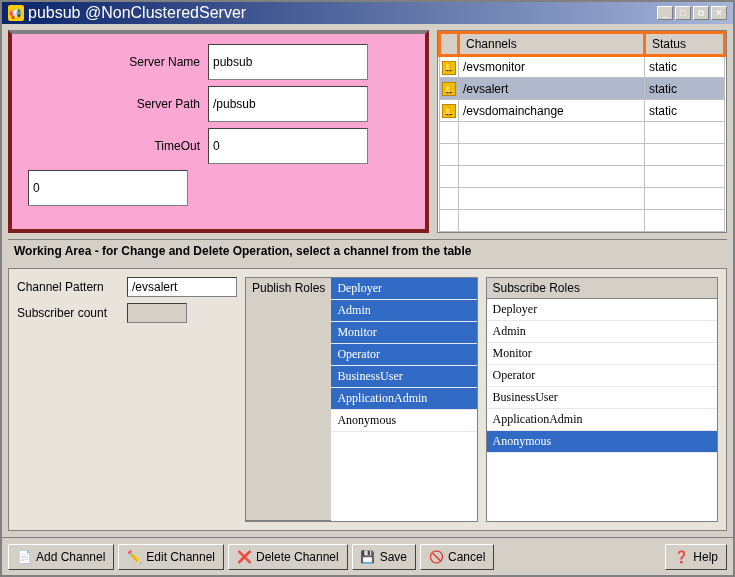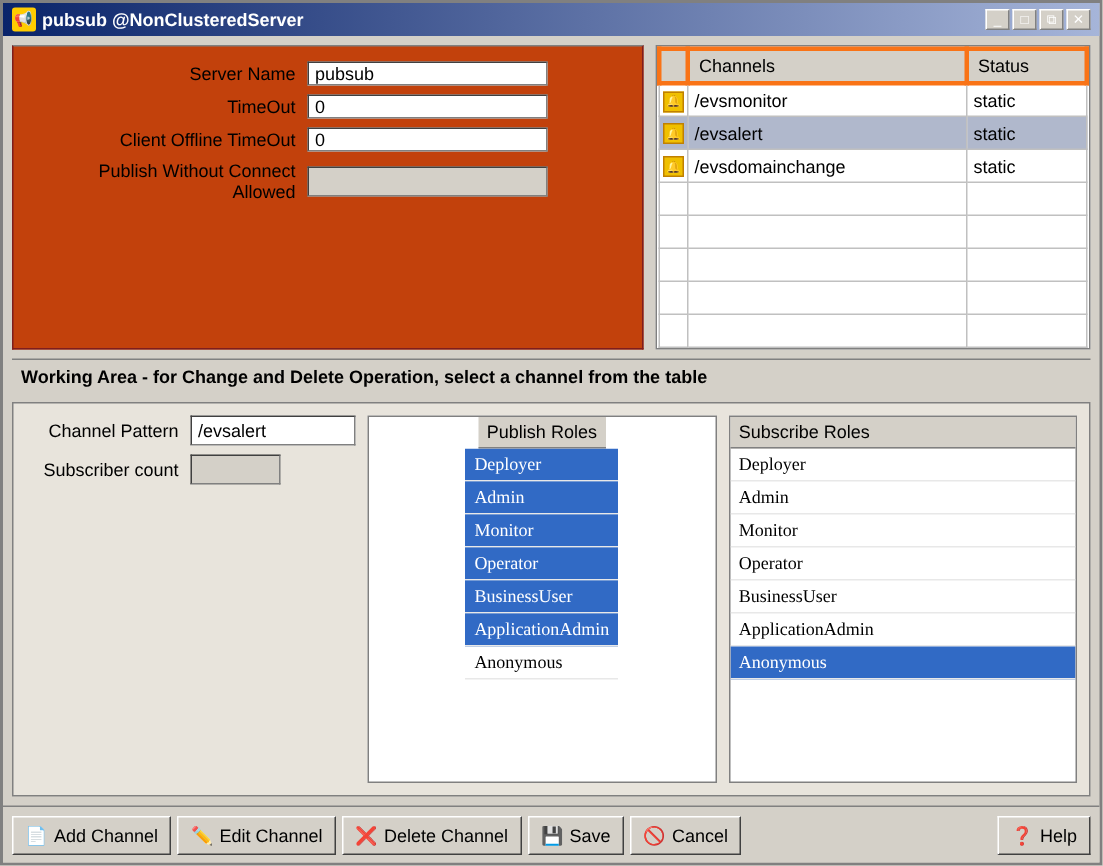--- a/index.html
+++ b/index.html
@@ -38,22 +38,22 @@
       width: 16px;
       height: 16px;
       background: #ffcc00;
       border-radius: 2px;
       display: flex;
       align-items: center;
       justify-content: center;
       font-size: 10px;
     }
     .title-text {
-      font-size: 12px;
-      font-weight: bold;
+      font-size: 16px;
+      font-weight: normal;
     }
     .title-buttons {
       display: flex;
       gap: 2px;
     }
     .title-btn {
       width: 16px;
       height: 14px;
       background: #d4d0c8;
       border: 1px solid #808080;
@@ -70,22 +70,22 @@
       padding: 6px;
       display: flex;
       flex-direction: column;
       gap: 6px;
     }
     .top-section {
       display: flex;
       gap: 8px;
     }
     .server-panel {
-      background: #c2410c;
-      border: 1px solid #7f1d1d;
+      background: #f9a8d4;
+      border: 4px solid #7f1d1d;
       border-top-color: #808080;
       padding: 10px 16px;
       flex: 1;
     }
     .field-row {
       display: flex;
       align-items: center;
       margin-bottom: 6px;
     }
     .field-label {
@@ -104,21 +104,21 @@
       height: 20px;
       width: 160px;
       padding: 2px 4px;
       font-size: 12px;
     }
     .field-input-white {
       background: white;
       border: 1px solid #808080;
       border-top-color: #404040;
       border-left-color: #404040;
-      height: 16px;
+      height: 36px;
       width: 160px;
       padding: 2px 4px;
       font-size: 12px;
     }
     .channels-panel {
       border: 1px solid #808080;
       background: white;
       width: 290px;
       flex-shrink: 0;
     }
@@ -174,22 +174,20 @@
     }
     .channel-fields {
       width: 220px;
       flex-shrink: 0;
     }
     .publish-roles {
       flex: 1;
       border: 1px solid #808080;
       background: white;
       display: flex;
-      flex-direction: column;
-      align-items: center;
     }
     .subscribe-roles {
       flex: 1;
       border: 1px solid #808080;
       background: white;
       display: flex;
       flex-direction: column;
     }
     .roles-header {
       background: #d4d0c8;
@@ -238,21 +236,21 @@
       gap: 4px;
       white-space: nowrap;
     }
     .spacer { flex: 1; }
     .wa-field-row {
       display: flex;
       align-items: center;
       margin-bottom: 6px;
     }
     .wa-label {
-      text-align: right;
+      text-align: left;
       width: 110px;
       padding-right: 8px;
       font-size: 12px;
     }
     .wa-input-white {
       background: white;
       border: 1px solid #808080;
       border-top-color: #404040;
       border-left-color: #404040;
       height: 20px;
@@ -302,30 +300,29 @@
   <div class="content">
 
     <div class="top-section">
 
       <div class="server-panel">
         <div class="field-row">
           <span class="field-label">Server Name</span>
           <input class="field-input-white" value="pubsub" readonly="" style="">
         </div>
         <div class="field-row">
+          <span class="field-label">Server Path</span>
+          <input class="field-input-white" value="/pubsub" readonly="" style="">
+        </div>
+        <div class="field-row">
           <span class="field-label">TimeOut</span>
           <input class="field-input-white" value="0" readonly="" style="">
         </div>
         <div class="field-row">
-          <span class="field-label">Client Offline TimeOut</span>
           <input class="field-input-white" value="0" readonly="" style="">
-        </div>
-        <div class="field-row">
-          <span class="field-label">Publish Without Connect Allowed</span>
-          <input class="field-input" value="" readonly="" style="">
         </div>
       </div>
 
       <div class="channels-panel">
         <table class="channels-table">
           <thead>
             <tr>
               <th style="width:18px"></th>
               <th>Channels</th>
               <th>Status</th>

